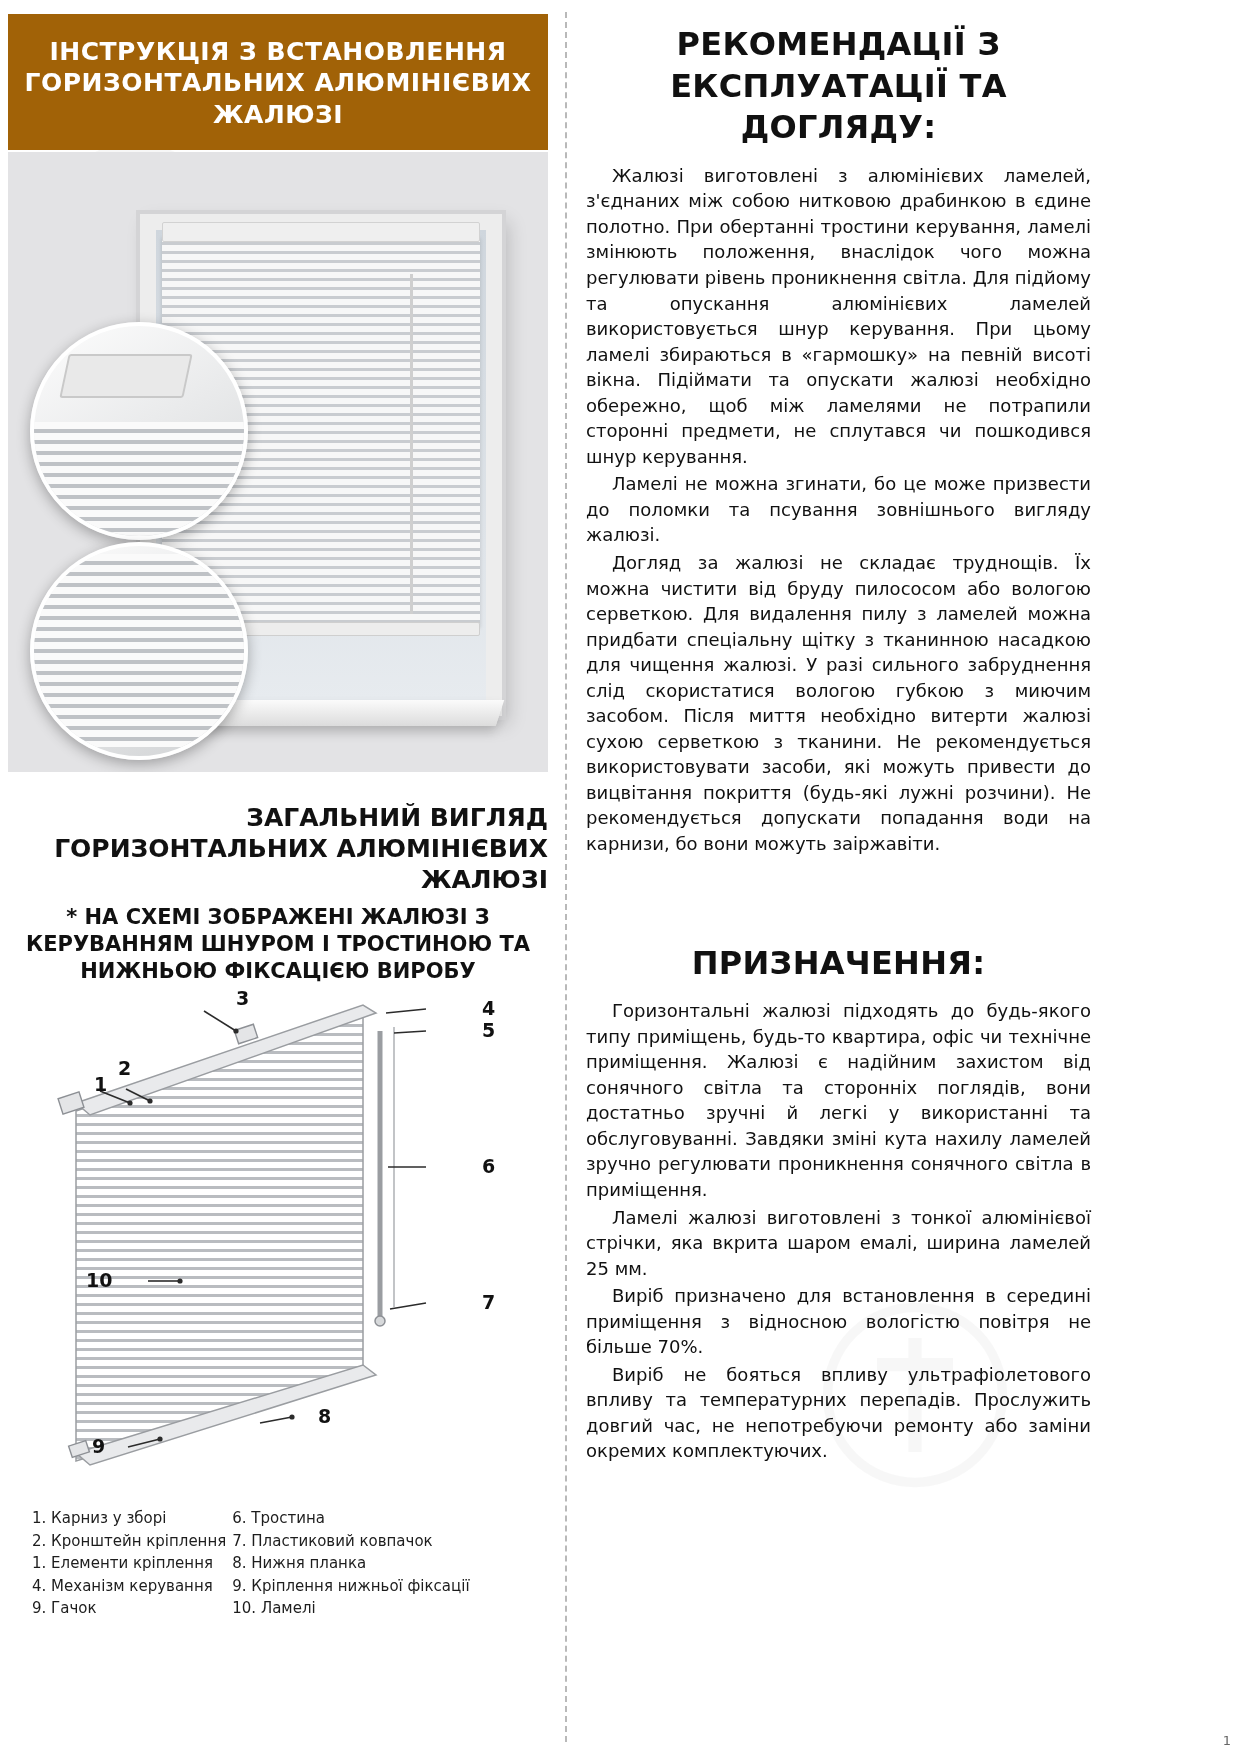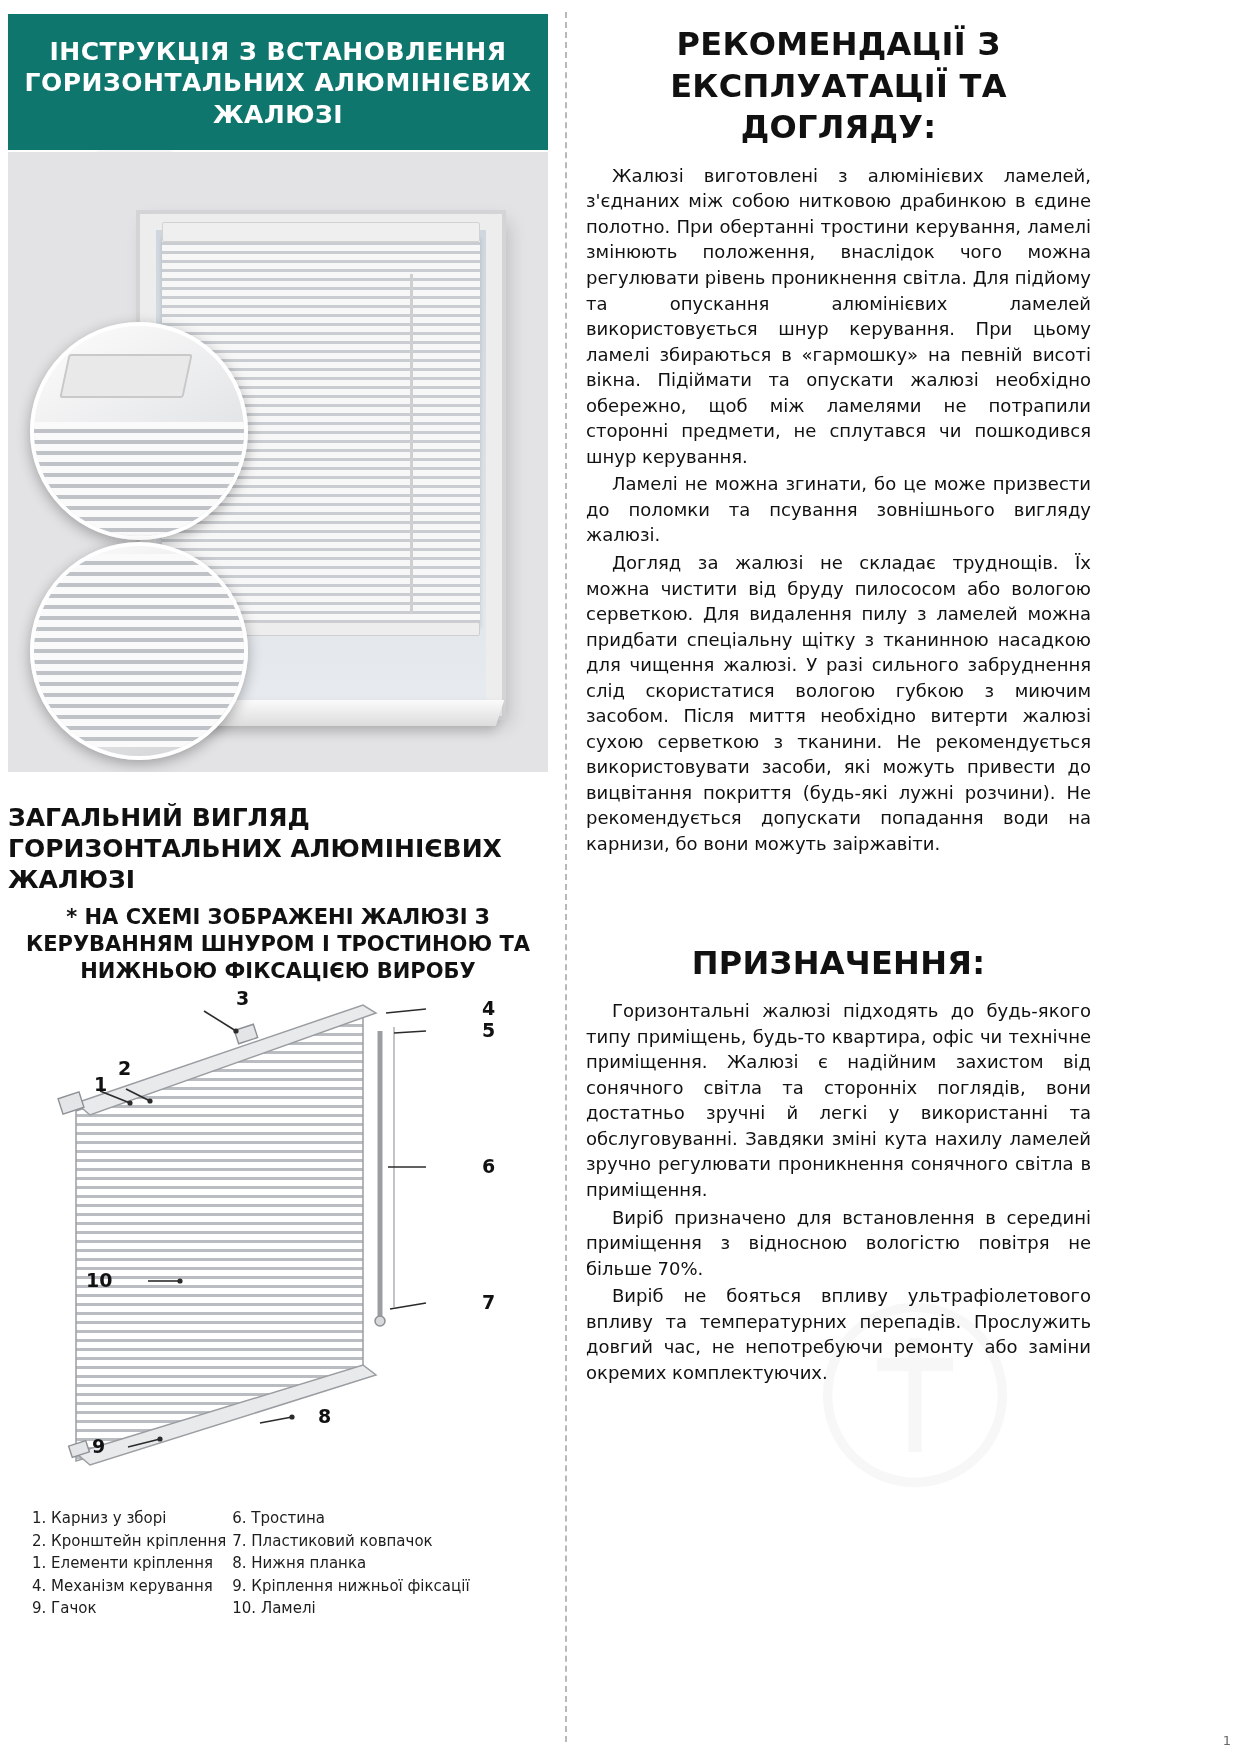--- a/index.html
+++ b/index.html
@@ -18,21 +18,21 @@
 
   
   .left-col{position:absolute;left:8px;top:14px;width:540px;}
   .right-col{position:absolute;left:586px;top:24px;width:505px;}
 
   .divider{position:absolute;left:565px;top:12px;bottom:16px;width:0;
     border-left:2px dashed #b9b9b9;}
 
   
   .grey-head{
-    background:#0f766e;color:#ffffff;text-align:center;
+    background:#a16207;color:#ffffff;text-align:center;
     padding:22px 14px 20px;
     font-weight:bold;font-size:25px;line-height:1.25;
     letter-spacing:.5px;
   }
 
   
   .photo{
     position:relative;width:540px;height:620px;margin-top:2px;
     background:linear-gradient(160deg,#e9e9ea 0%,#dcdcde 45%,#cfd0d2 100%);
     overflow:hidden;
@@ -75,21 +75,21 @@
     background:linear-gradient(150deg,#fdfdfd,#d0d2d4);}
   .dc-slats{position:absolute;left:0;right:0;top:46%;height:54%;
     background:repeating-linear-gradient(180deg,#fafafa 0 7px,#bfc2c6 7px 11px);}
   .dc-bracket{position:absolute;left:30px;top:28px;width:120px;height:40px;
     background:#e9e9e9;border:2px solid #c9c9c9;border-radius:3px;
     transform:skewX(-12deg);}
   .dc2 .dc-slats{top:4%;height:92%;}
 
   
   .title2{
-    text-align:left;font-weight:bold;font-size:25px;line-height:1.25;
+    text-align:right;font-weight:bold;font-size:25px;line-height:1.25;
     margin-top:30px;color:#111;
   }
   .subtitle2{
     text-align:center;font-weight:bold;font-size:21px;line-height:1.3;
     margin-top:8px;color:#111;
   }
 
   
   .diagram{position:relative;width:540px;height:500px;margin-top:6px;}
   .diagram svg{position:absolute;left:0;top:0;}
@@ -250,19 +250,20 @@
     <div class="body-text">
       <p>Жалюзі виготовлені з алюмінієвих ламелей, з'єднаних між собою нитковою драбинкою в єдине полотно. При обертанні тростини керування, ламелі змінюють положення, внаслідок чого можна регулювати рівень проникнення світла. Для підйому та опускання алюмінієвих ламелей використовується шнур керування. При цьому ламелі збираються в «гармошку» на певній висоті вікна. Підіймати та опускати жалюзі необхідно обережно, щоб між ламелями не потрапили сторонні предмети, не сплутався чи пошкодився шнур керування.</p>
       <p>Ламелі не можна згинати, бо це може призвести до поломки та псування зовнішнього вигляду жалюзі.</p>
       <p>Догляд за жалюзі не складає труднощів. Їх можна чистити від бруду пилососом або вологою серветкою. Для видалення пилу з ламелей можна придбати спеціальну щітку з тканинною насадкою для чищення жалюзі. У разі сильного забруднення слід скористатися вологою губкою з миючим засобом. Після миття необхідно витерти жалюзі сухою серветкою з тканини. Не рекомендується використовувати засоби, які можуть привести до вицвітання покриття (будь-які лужні розчини). Не рекомендується допускати попадання води на карнизи, бо вони можуть заіржавіти.</p>
     </div>
 
     <div class="rhead second">ПРИЗНАЧЕННЯ:</div>
 
     <div class="body-text">
       <p>Горизонтальні жалюзі підходять до будь-якого типу приміщень, будь-то квартира, офіс чи технічне приміщення. Жалюзі є надійним захистом від сонячного світла та сторонніх поглядів, вони достатньо зручні й легкі у використанні та обслуговуванні. Завдяки зміні кута нахилу ламелей зручно регулювати проникнення сонячного світла в приміщення.</p>
+      <p>Ламелі жалюзі виготовлені з тонкої алюмінієвої стрічки, яка вкрита шаром емалі, ширина ламелей 25 мм.</p>
       <p>Виріб призначено для встановлення в середині приміщення з відносною вологістю повітря не більше 70%.</p>
       <p>Виріб не бояться впливу ультрафіолетового впливу та температурних перепадів. Прослужить довгий час, не непотребуючи ремонту або заміни окремих комплектуючих.</p>
     </div>
   </div>
 
   <div class="pagenum">1</div>
 </div>
 
 </body></html>

